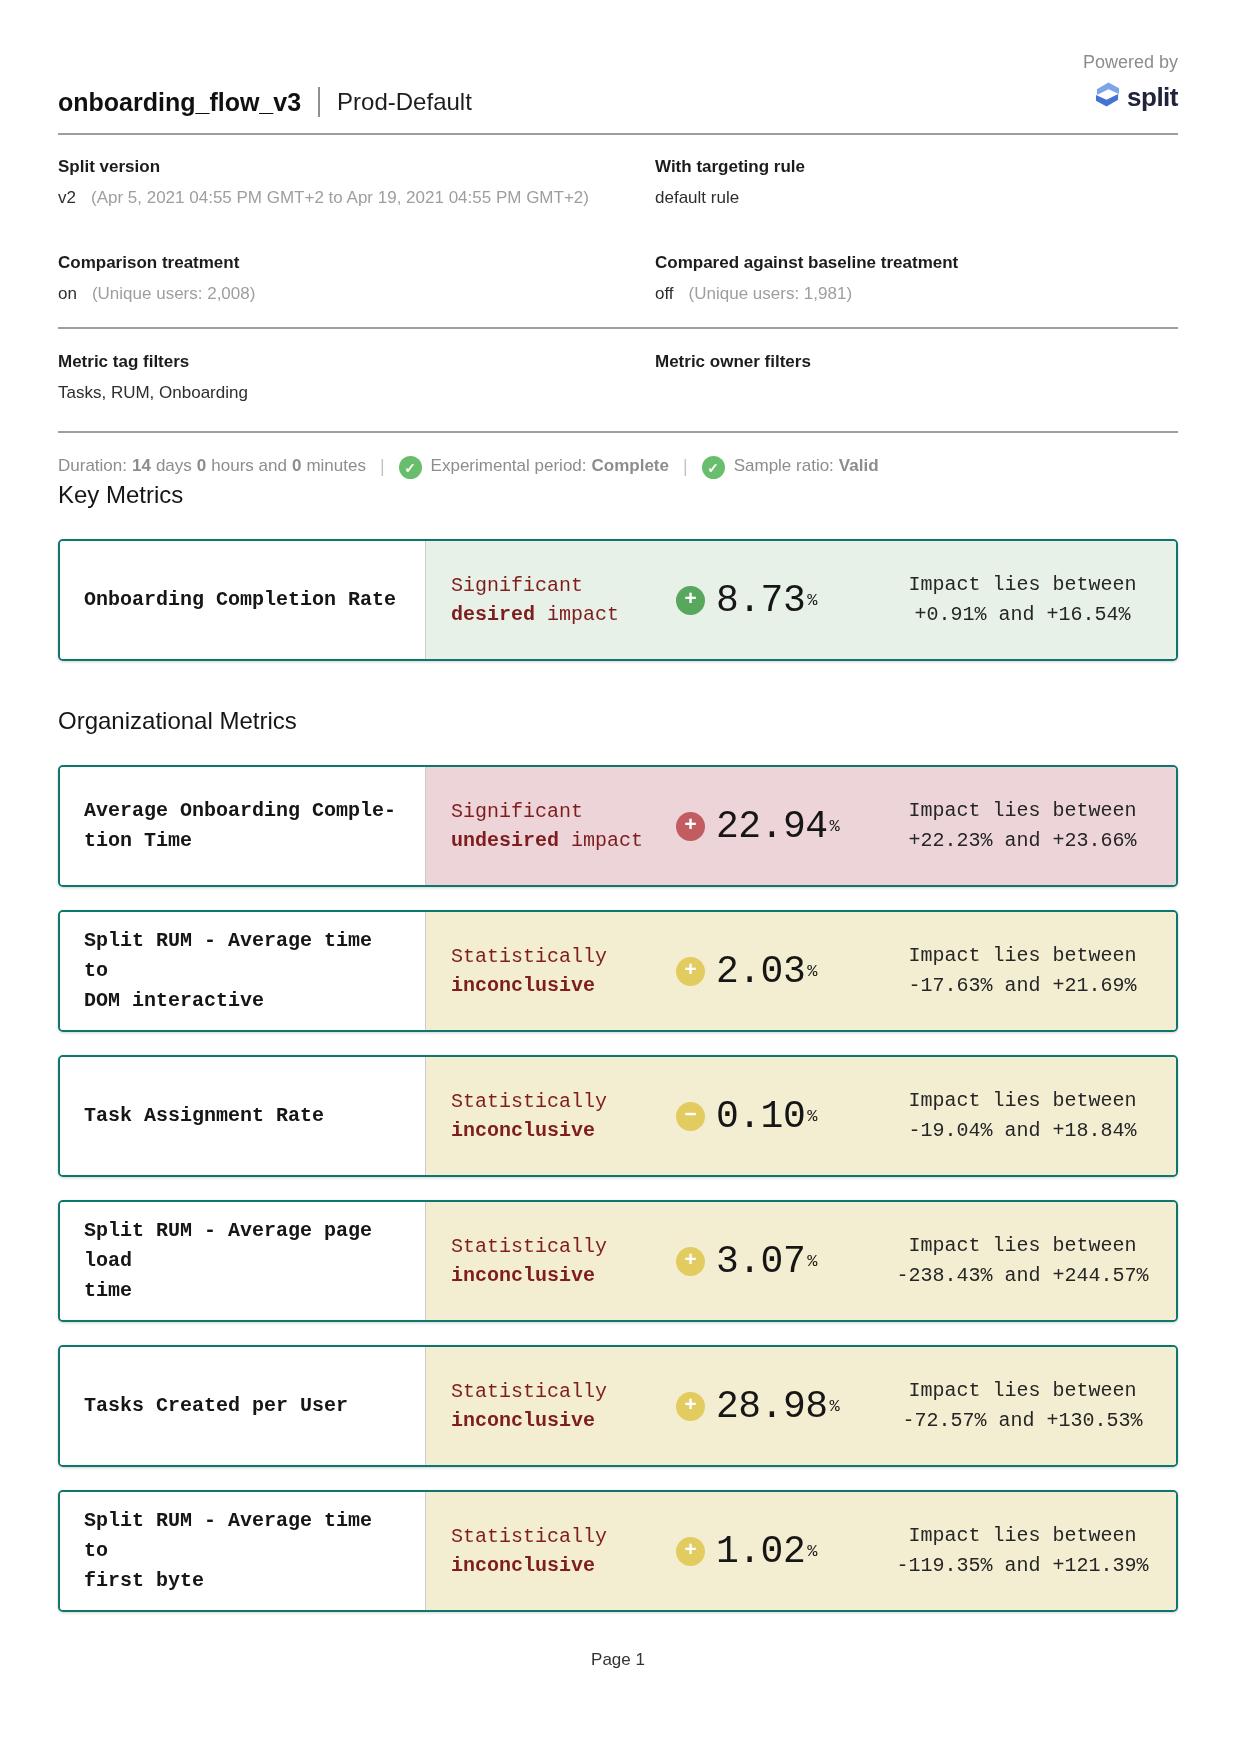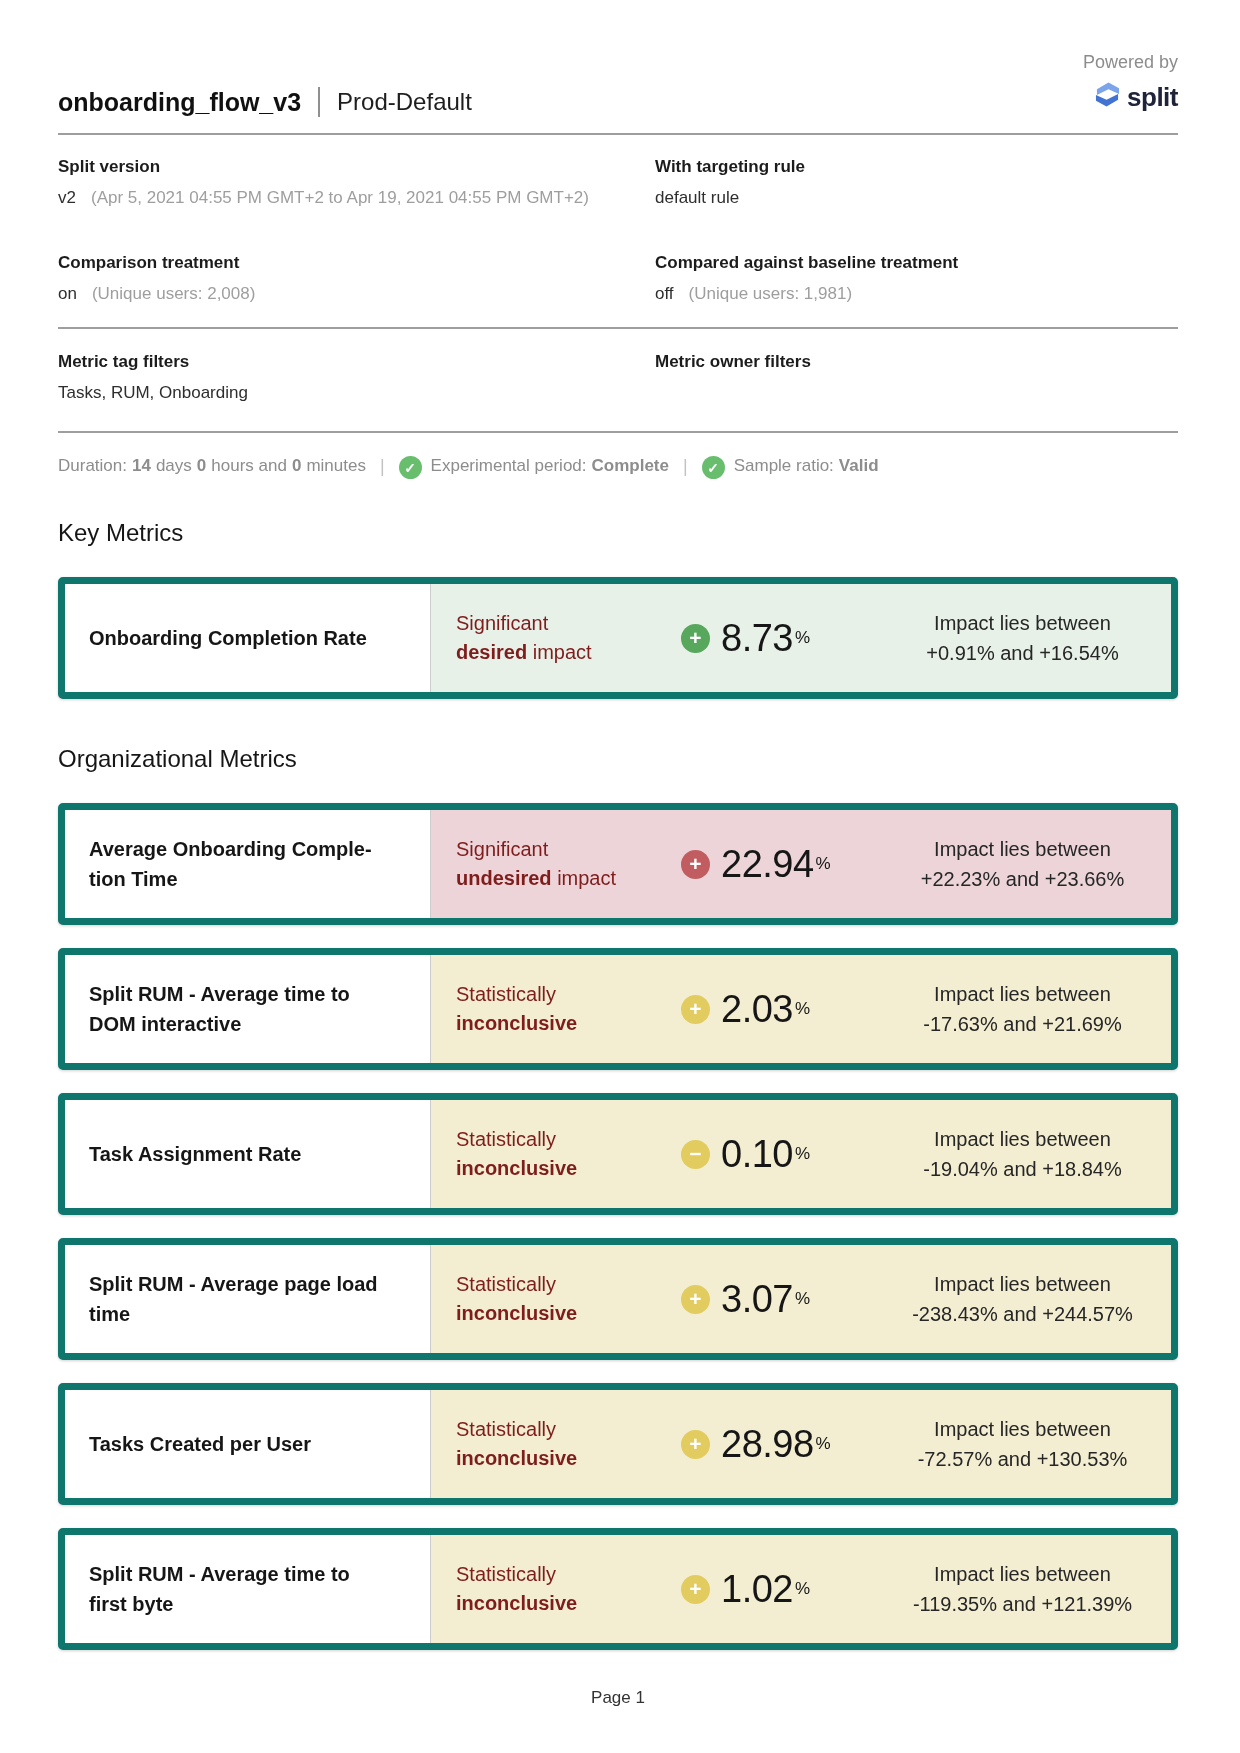--- a/index.html
+++ b/index.html
@@ -47,29 +47,29 @@
   .bar-sep { color: #c2c2c2; margin: 0 9px; font-size: 18px; }
   .check-circle {
     width: 23px; height: 23px; border-radius: 50%;
     background: #69be6e; color: #ffffff;
     display: inline-flex; align-items: center; justify-content: center;
     font-size: 14px; font-weight: bold; margin-right: 4px; flex: 0 0 auto;
   }
 
   
   .section-heading { font-size: 24px; font-weight: 500; color: #161616; line-height: 32px; }
-  .heading-key { margin-top: 38px; }
+  .heading-key { }
   .heading-org { margin-top: 44px; }
 
   
   .card {
     display: flex; height: 122px; margin-top: 28px;
-    border: 7px solid #0f766e; border-radius: 5px;
+    border: 2px solid #0f766e; border-radius: 5px;
     box-shadow: 0 1px 3px rgba(0,0,0,0.18);
-    background: #ffffff; overflow: hidden;
+    background: #ffffff; overflow: hidden; font-family: Liberation Mono, monospace;
   }
   .card + .card { margin-top: 23px; }
   .name-cell {
     width: 366px; flex: 0 0 366px;
     display: flex; align-items: center;
     padding: 0 18px 0 24px;
     background: #ffffff; border-right: 1px solid #cccccc;
   }
   .metric-name { font-size: 20px; font-weight: bold; line-height: 30px; color: #161616; }
   .metric-name .nm-line { display: block; }

